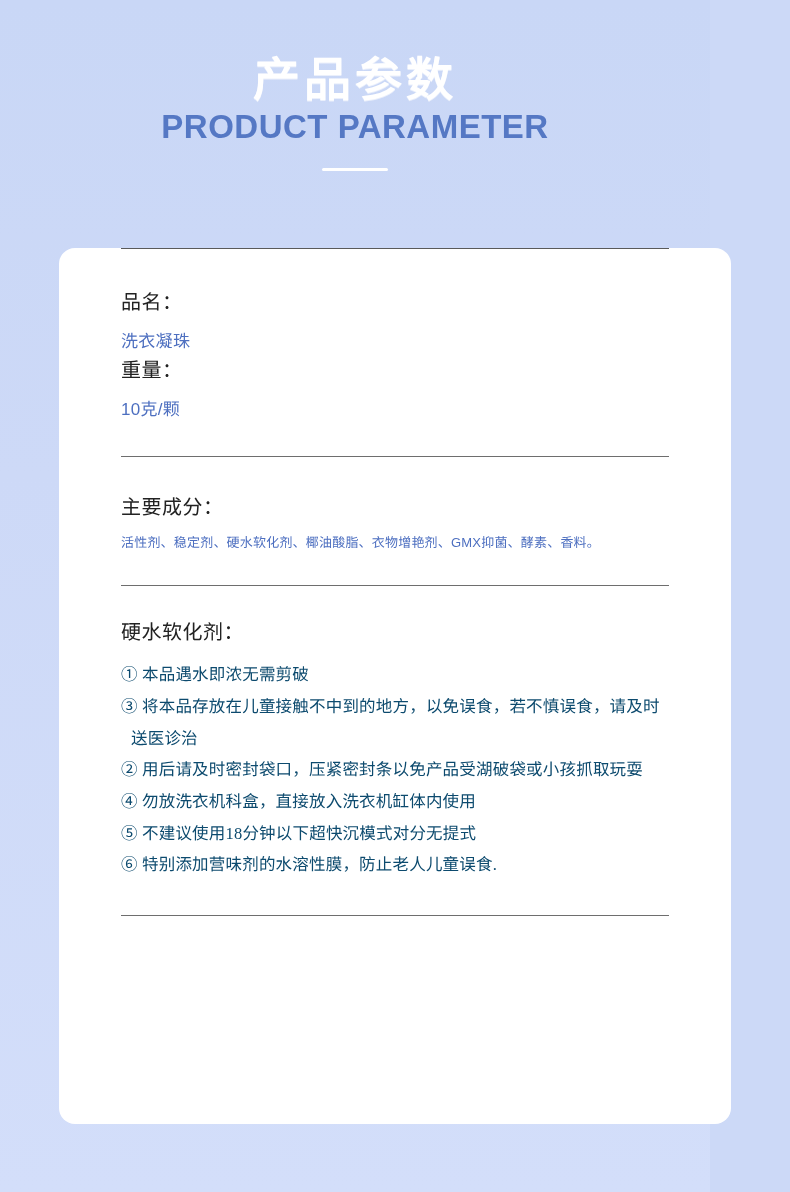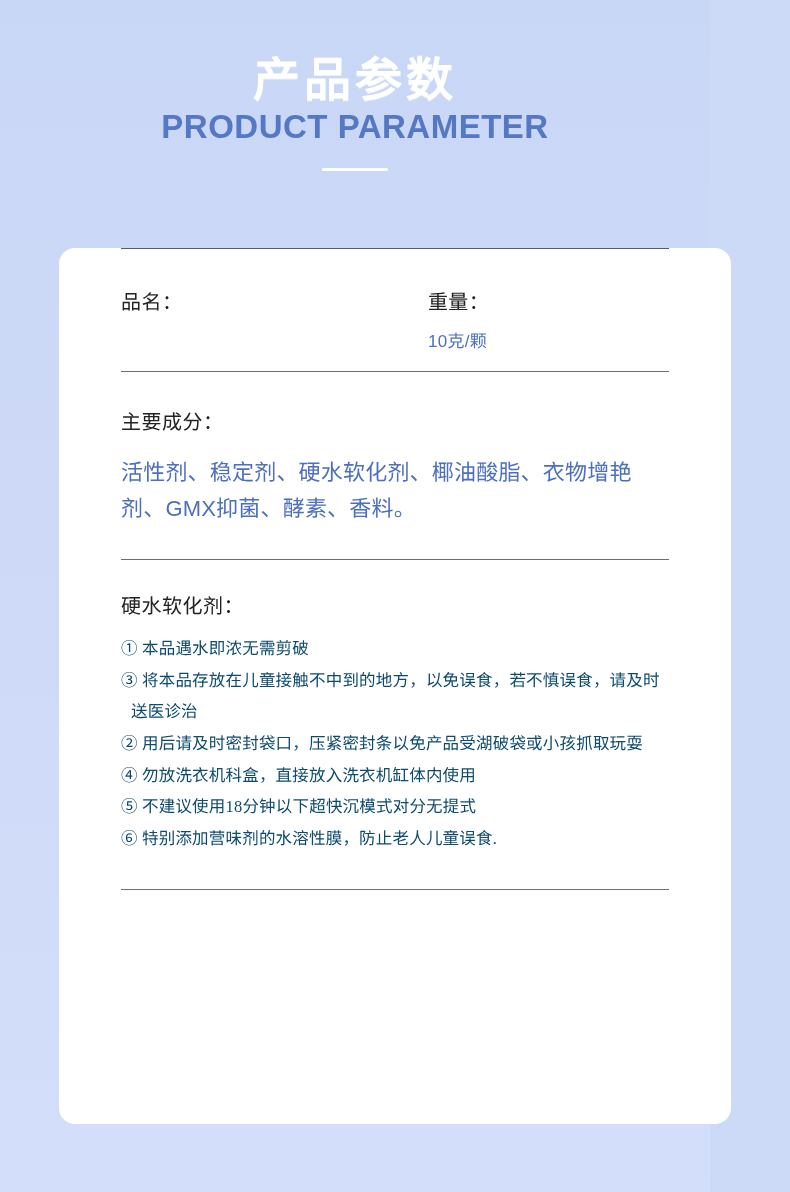--- a/index.html
+++ b/index.html
@@ -66,21 +66,22 @@
   .rule {
     height: 1px;
     background: #3d3d3d;
     opacity: 0.85;
   }
   .rule.thin {
     background: #555555;
   }
   .row-two {
     display: flex;
-    padding: 38px 0 16px 0;
+    padding: 38px 0 34px 0;
+    flex-direction: column;
   }
   .col-left { width: 56%; }
   .col-right { width: 44%; }
   .field-label {
     font-size: 20px;
     color: #222222;
     line-height: 1.5;
     letter-spacing: 0.5px;
   }
   .field-value {
@@ -94,22 +95,22 @@
   
   .block {
     padding: 34px 0 32px 0;
   }
   .block-title {
     font-size: 20px;
     color: #222222;
     letter-spacing: 0.5px;
   }
   .block-body {
-    margin-top: 20px;
-    font-size: 22px;
+    margin-top: 12px;
+    font-size: 13px;
     color: #4d6fc0;
     line-height: 1.65;
     letter-spacing: 0.2px;
   }
 
   
   .notes-block {
     padding: 30px 0 26px 0;
   }
   .notes-list {
@@ -142,20 +143,21 @@
   </div>
 
   <div class="card">
     <div class="card-inner">
 
       <div class="rule"></div>
 
       <div class="row-two">
         <div class="col-left">
           <div class="field-label">品名：</div>
+          <div class="field-value">洗衣凝珠</div>
         </div>
         <div class="col-right">
           <div class="field-label">重量：</div>
           <div class="field-value">10克/颗</div>
         </div>
       </div>
 
       <div class="rule thin"></div>
 
       <div class="block">

